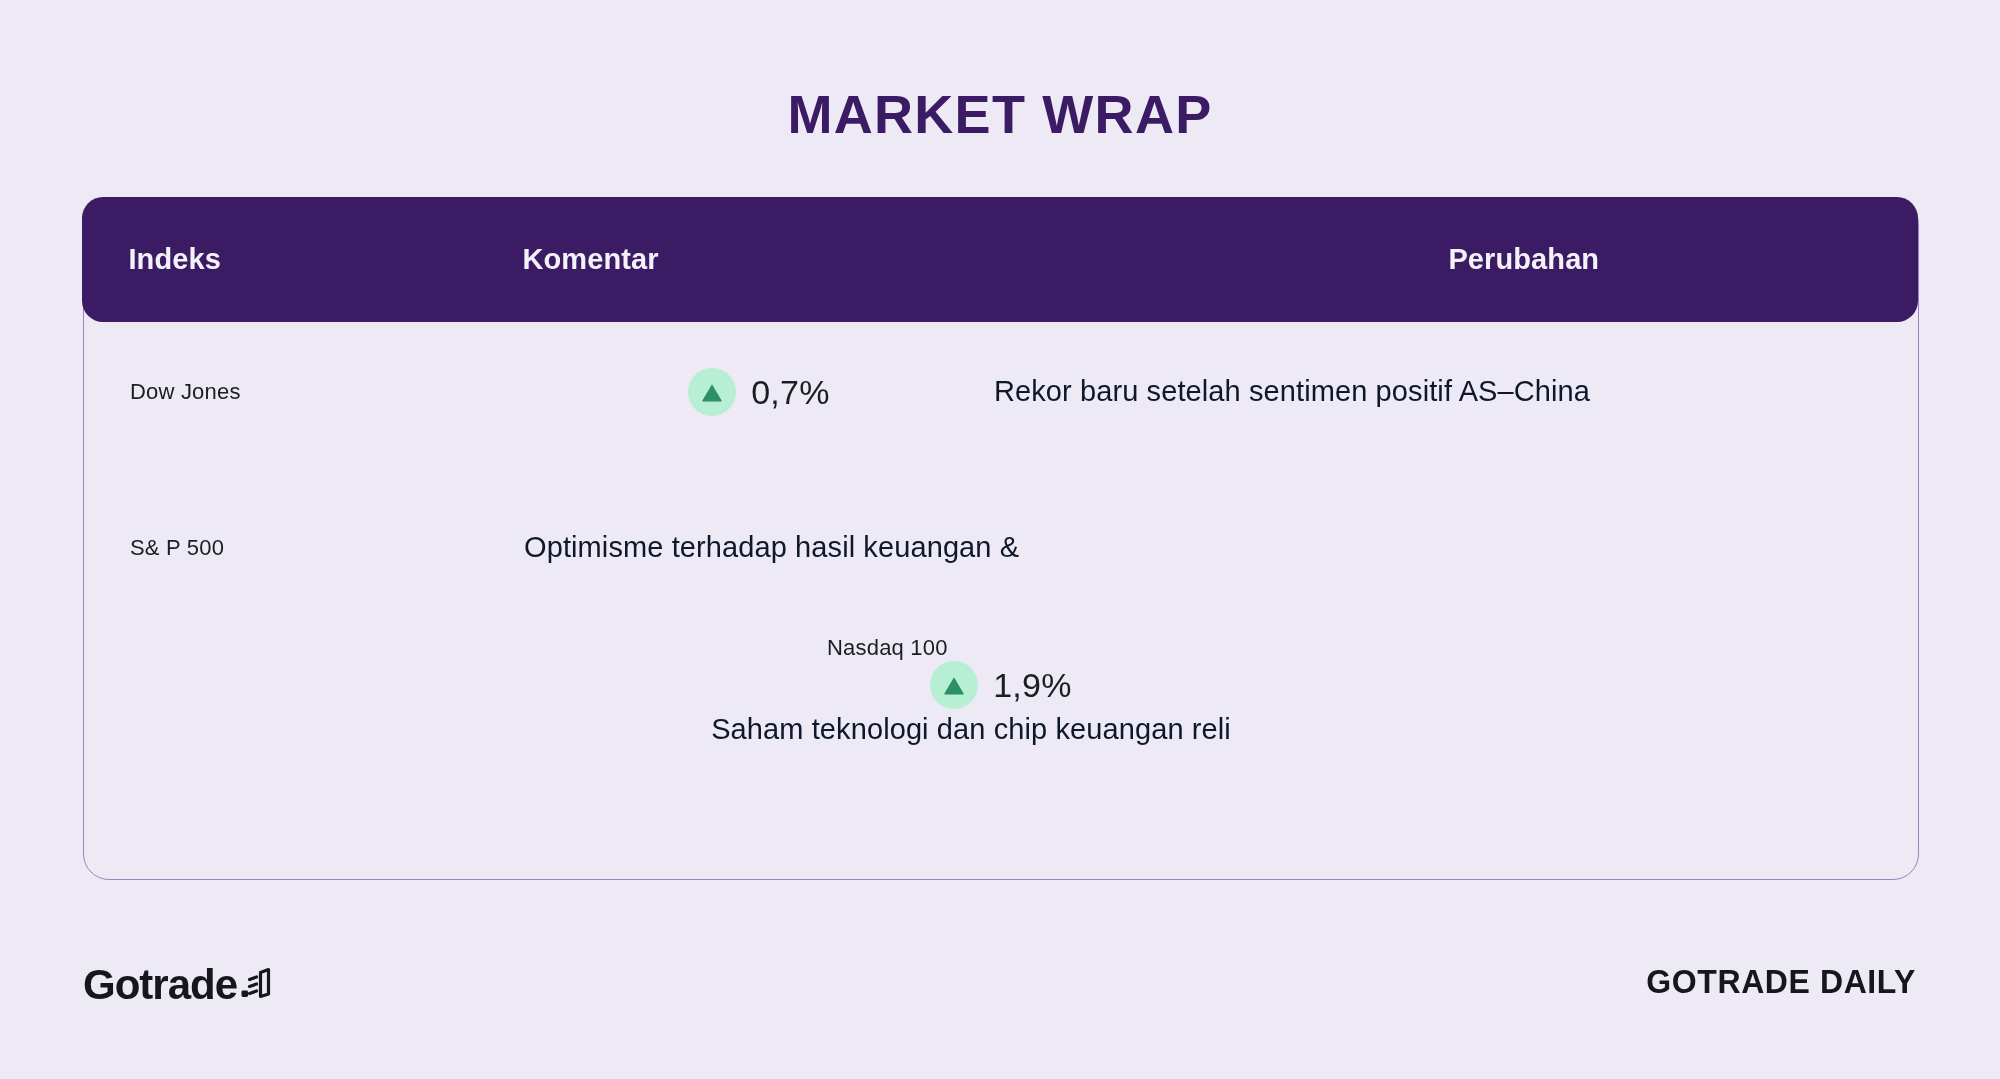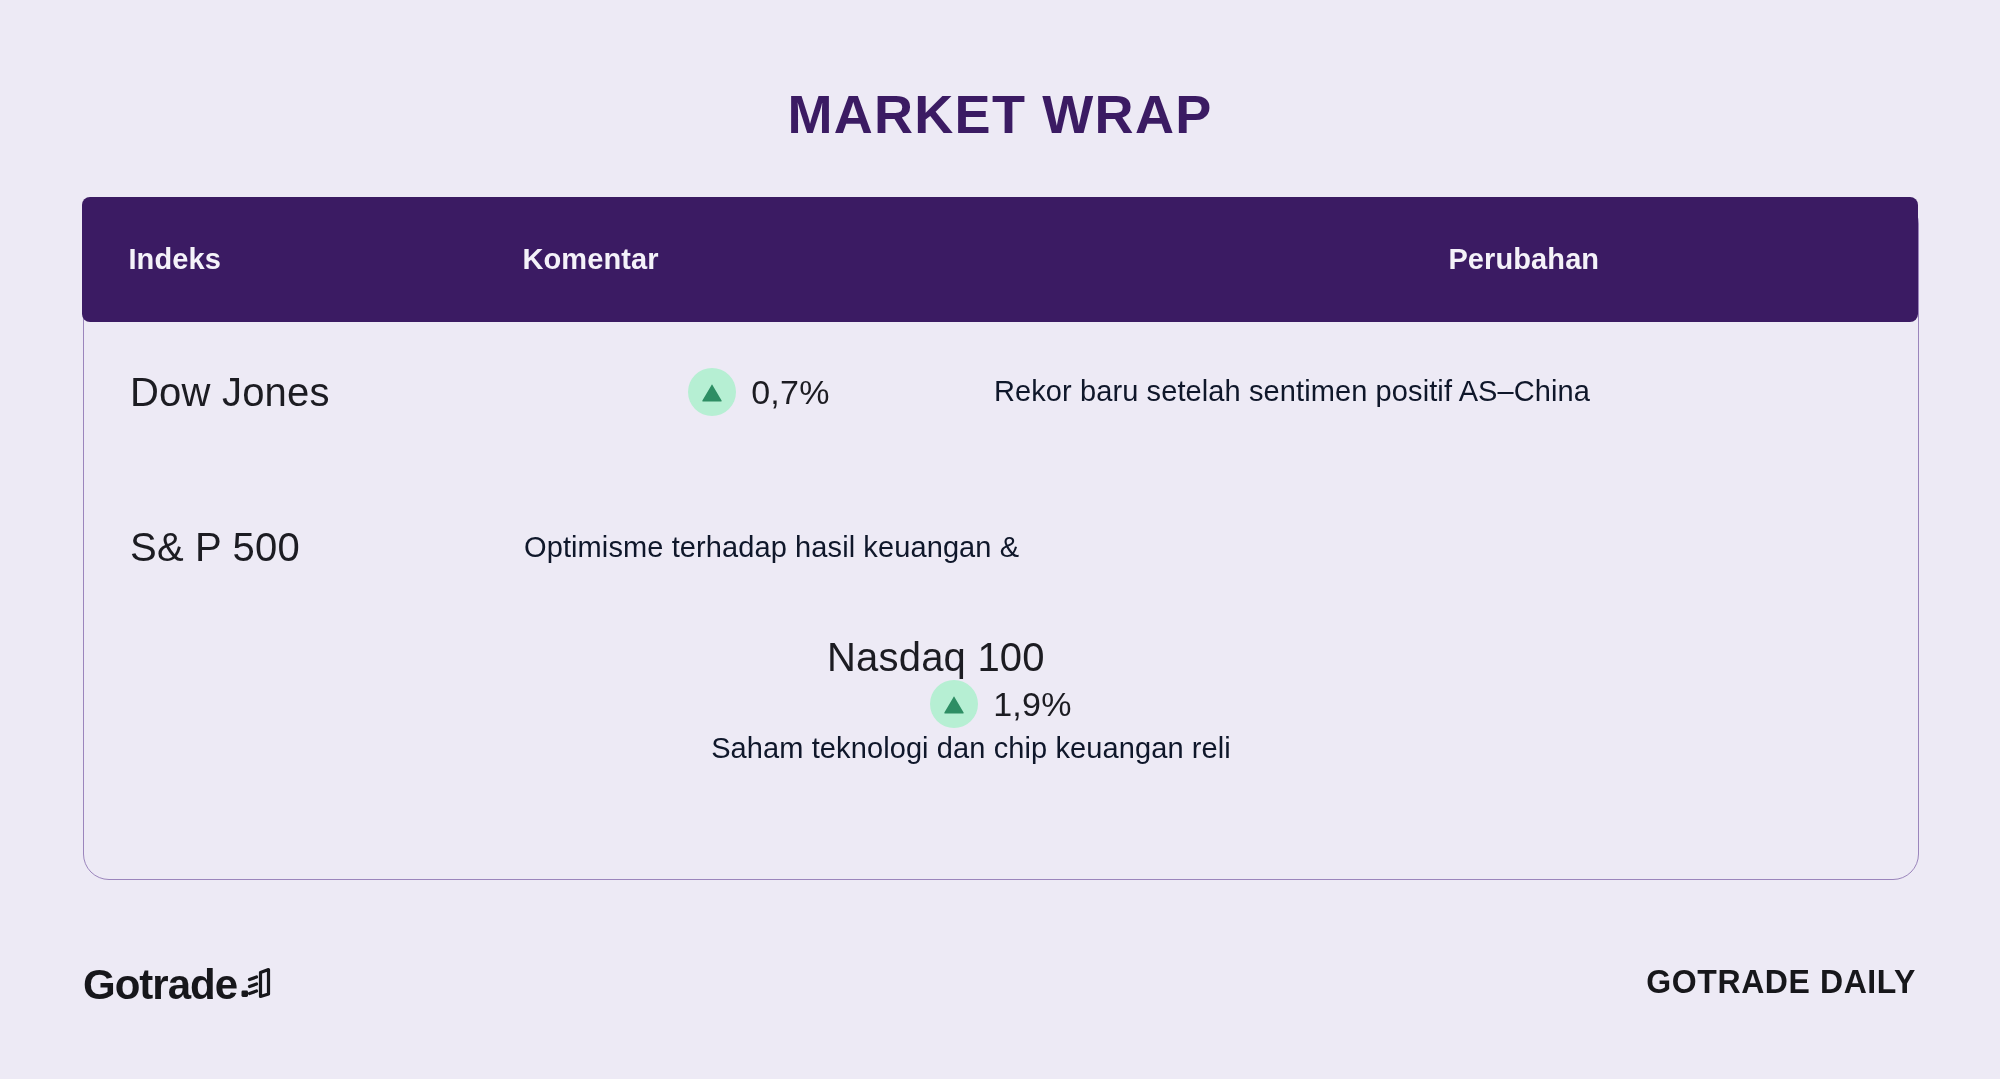--- a/index.html
+++ b/index.html
@@ -37,21 +37,21 @@
     background:transparent;
   }
 
   .table-head {
     position:absolute;
     left:-1.6px;
     top:-1.6px;
     width:1836px;
     height:125px;
     background:#3B1B63;
-    border-radius:8px;
+    border-radius:21px;
     display:flex;
     align-items:center;
   }
   .th {
     color:#F4F2F9;
     font-size:29px;
     font-weight:bold;
     letter-spacing:0.1px;
   }
   .col-index   { width:440px; padding-left:46px; }
@@ -69,21 +69,21 @@
     min-height:136px;
     padding-top:0;
   }
   .row-1 { height:136px; align-items:center; }
   .row-2 { height:175px; align-items:center; }
   .row-3 { height:137px; align-items:center;flex-direction:column; }
 
   .cell-index {
     width:440px;
     padding-left:46px;
-    font-size:40px;
+    font-size:22px;
     color:#1C1C22;
     letter-spacing:0.2px;
   }
   .cell-change {
     width:470px;
     display:flex;
     align-items:center;
     gap:15px;
     justify-content:center;
   }

